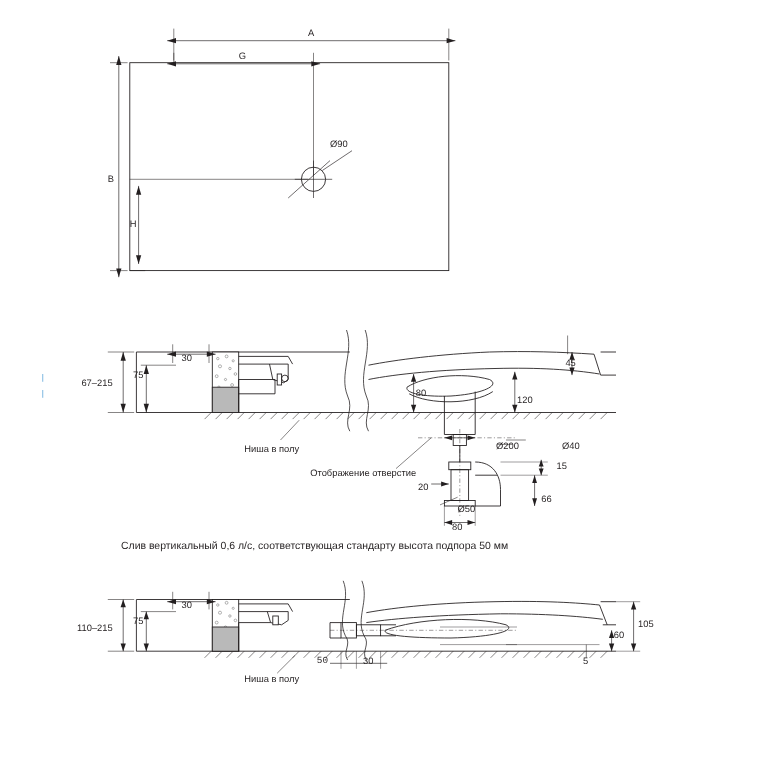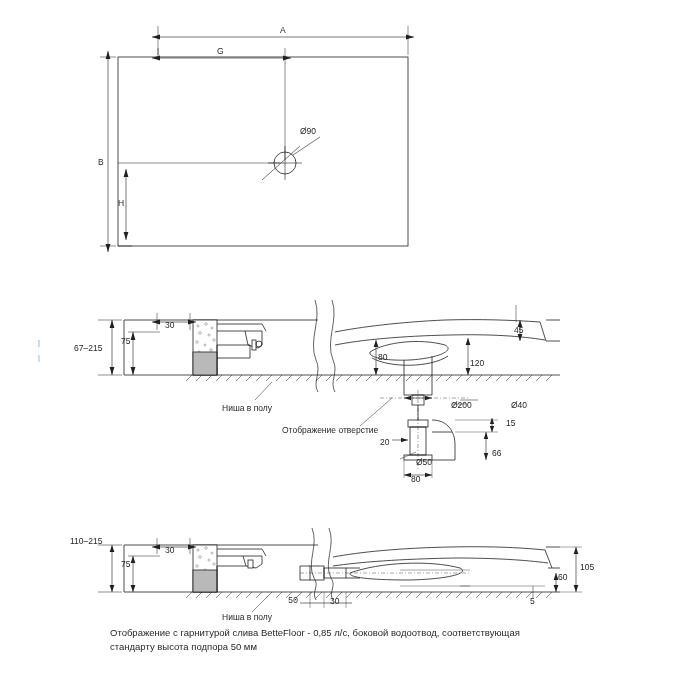--- a/index.html
+++ b/index.html
@@ -398,30 +398,29 @@
   <div class="lbl" style="left:404px; top:400px;padding-left:47px;">Ø200</div>
   <div class="lbl" style="left:468px; top:400px;margin-left:43px;">Ø40</div>
   <div class="lbl" style="left:380px; top:437px;">20</div>
   <div class="lbl" style="left:506px; top:418px;">15</div>
   <div class="lbl" style="left:404px; top:457px;margin-left:12px;">Ø50</div>
   <div class="lbl" style="left:492px; top:448px;">66</div>
   <div class="lbl" style="left:411px; top:474px;">80</div>
   <div class="lbl" style="left:222px; top:403px;">Ниша в полу</div>
   <div class="lbl" style="left:282px; top:425px;">Отображение отверстие</div>
 
-
-  <div class="lbl" style="left:70px; top:536px;">110–215</div>
+  <div class="cap" style="left:110px; top:490px; width:520px;">Слив вертикальный 0,6 л/с, соответствующая стандарту высота подпора 50 мм</div>
+
+  <div class="lbl" style="left:70px; top:566px;">110–215</div>
   <div class="lbl" style="left:121px; top:559px;">75</div>
   <div class="lbl" style="left:165px; top:545px;">30</div>
   <div class="lbl" style="left:580px; top:562px;">105</div>
   <div class="lbl" style="left:558px; top:572px;">60</div>
   <div class="lbl" style="left:288px; top:596px;font-family:Liberation Mono, monospace;">50</div>
   <div class="lbl" style="left:330px; top:596px;">30</div>
   <div class="lbl" style="left:530px; top:596px;">5</div>
   <div class="lbl" style="left:222px; top:612px;">Ниша в полу</div>
 
-  <div class="cap" style="left:110px; top:626px; width:510px;">Отображение с гарнитурой слива BetteFloor - 0,85 л/с, боковой водоотвод, соответствующая
-стандарту высота подпора 50 мм</div>
 
   <div class="lbl tiny" style="left:38px; top:338px; color:#4a9ad4;">|</div>
   <div class="lbl tiny" style="left:38px; top:353px; color:#4a9ad4;">|</div>
 
 </div>
 
 </body></html>

